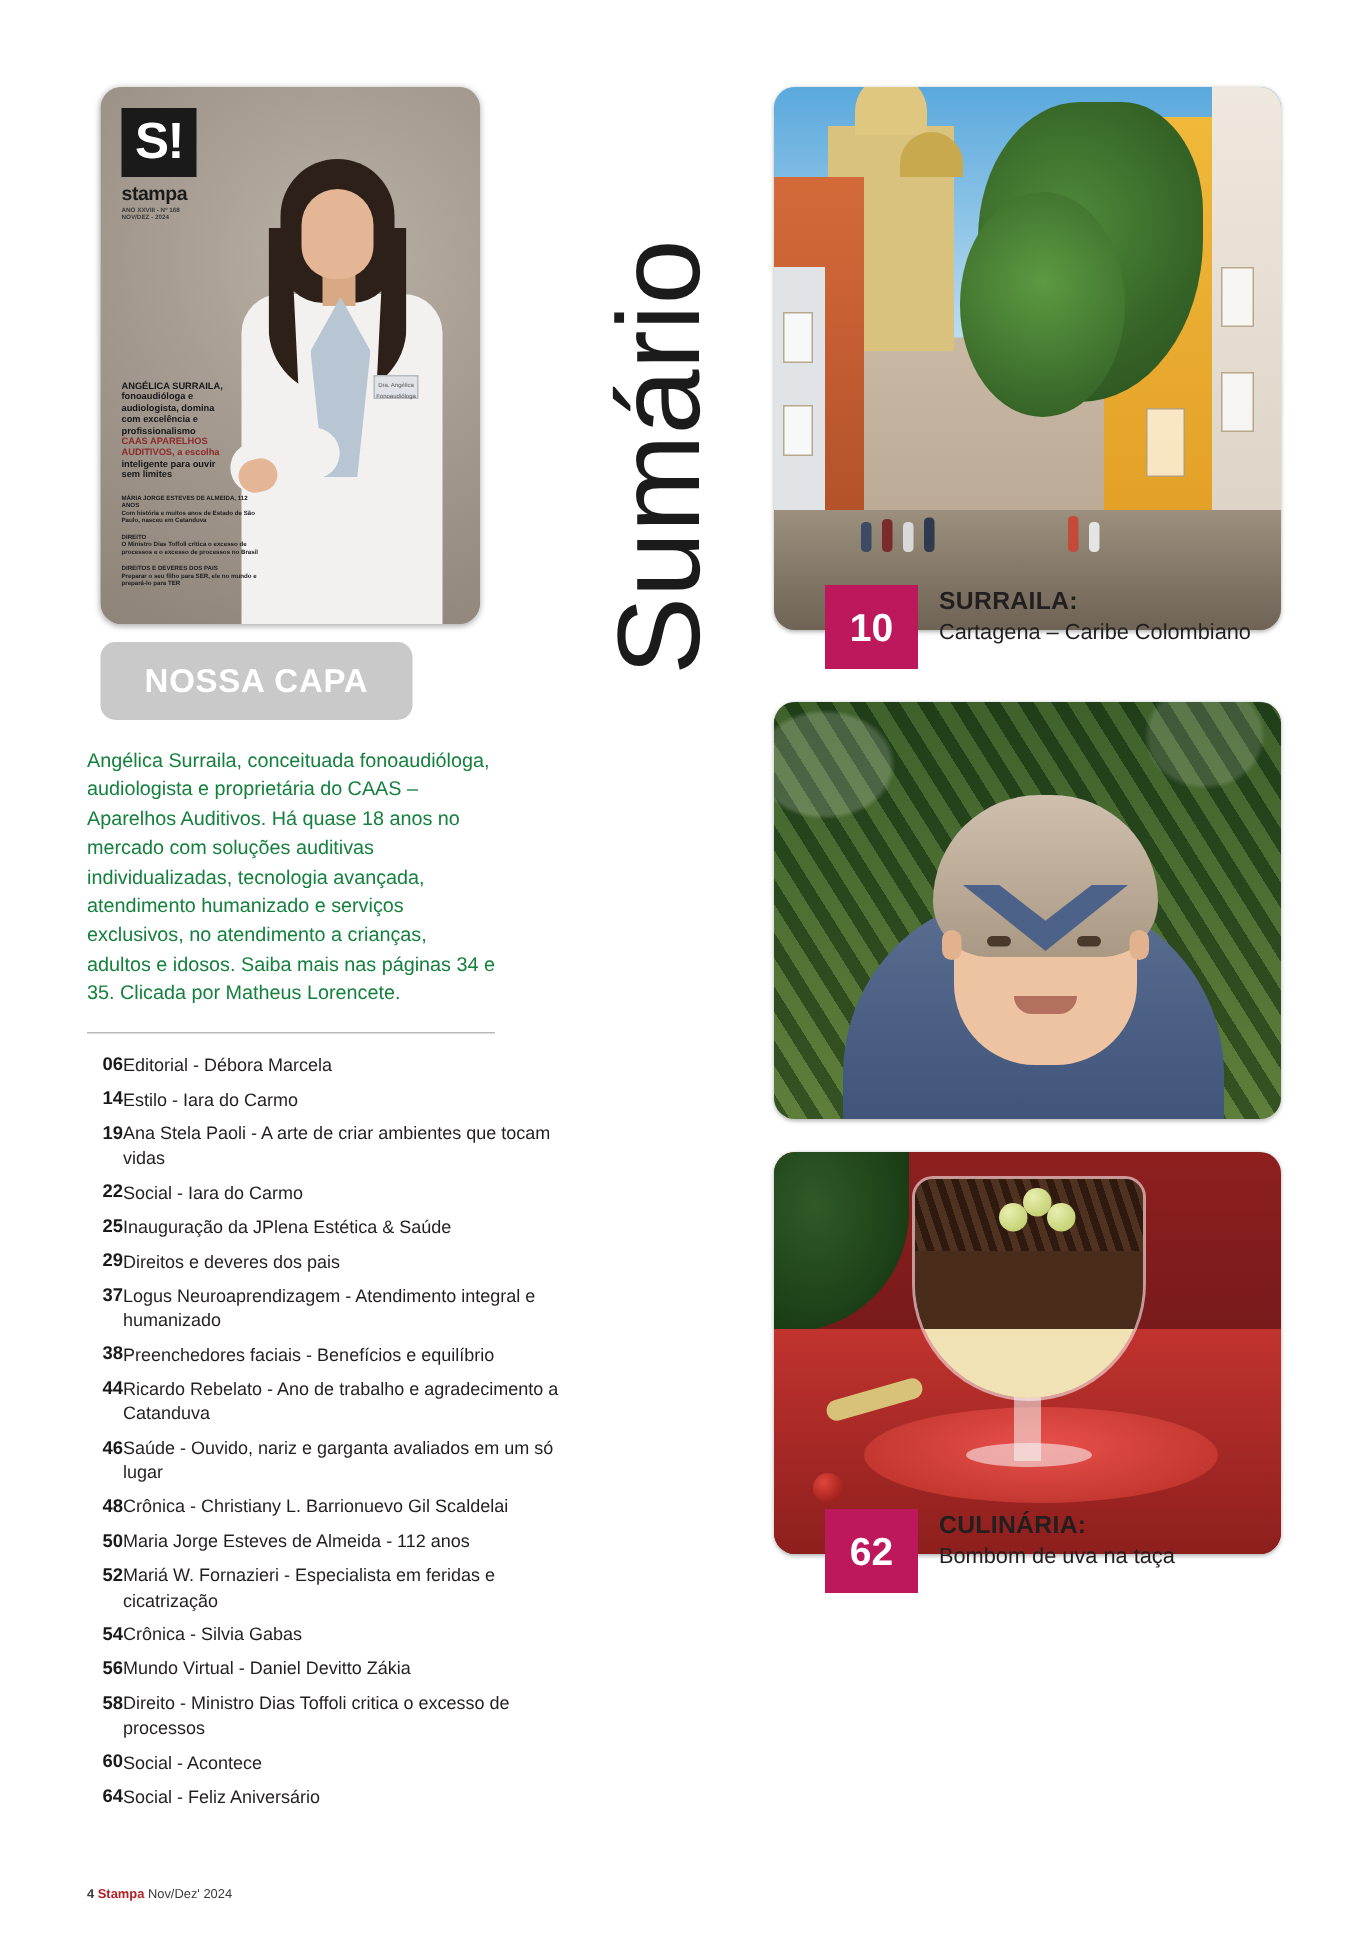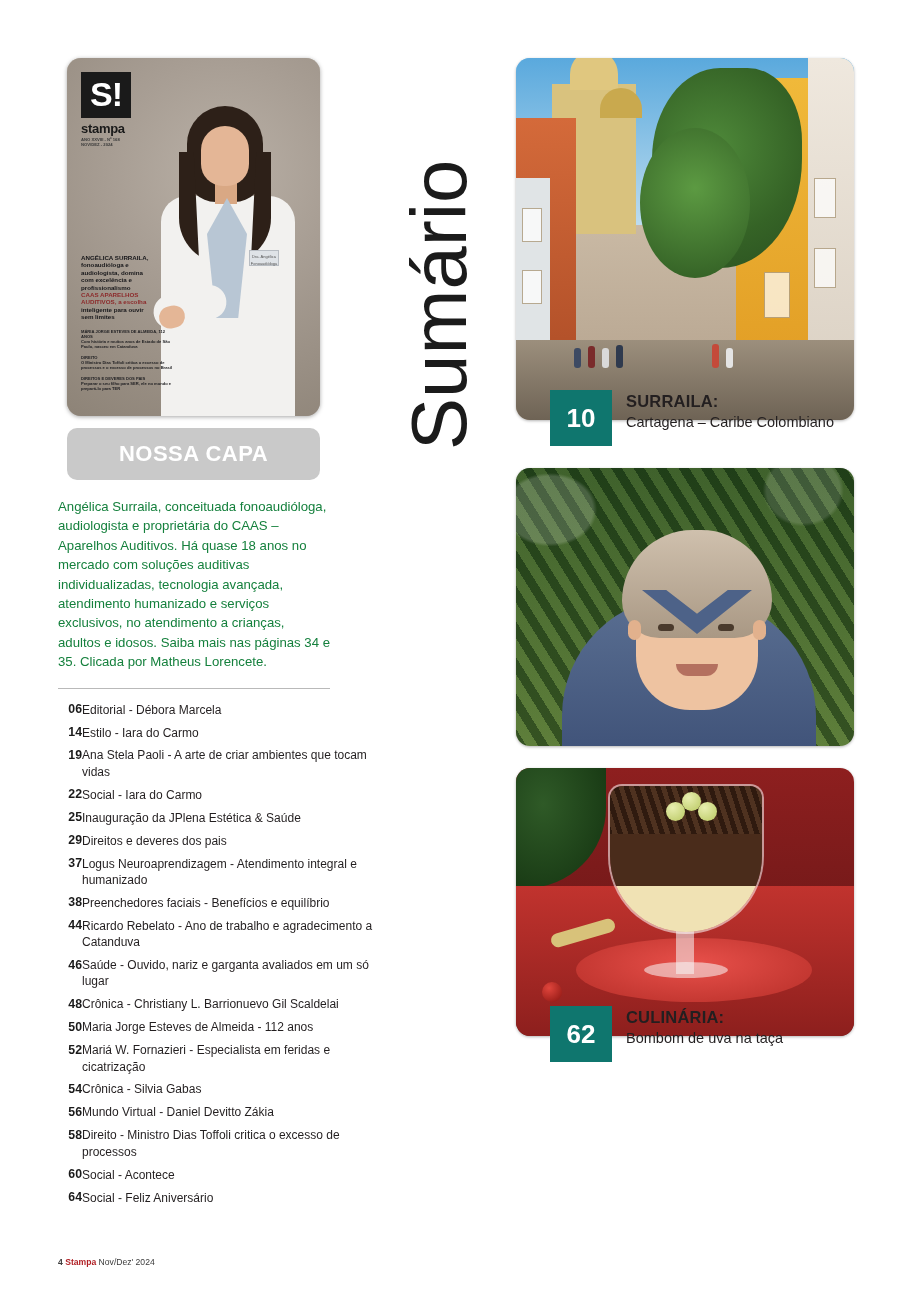--- a/index.html
+++ b/index.html
@@ -168,21 +168,21 @@
     font-size: 4.1px;
     line-height: 5px;
     font-weight: bold;
     color: #1d1d20;
   }
   .ct-sub p { margin: 0 0 6px 0; }
 
   
   .nossa-capa {
     margin-top: 12px;
-    width: 253px;
+    width: 208px;
     margin-left: 9px;
     height: 52px;
     background: #c9c9c9;
     border-radius: 10px;
     color: #ffffff;
     font-size: 22px;
     font-weight: bold;
     letter-spacing: .5px;
     display: flex;
     align-items: center;
@@ -279,21 +279,21 @@
   }
   .feature-caption {
     display: flex;
     align-items: flex-start;
     margin-top: -30px;
     position: relative;
   }
   .cap-num {
     width: 62px;
     height: 56px;
-    background: #0f766e;
+    background: #be185d;
     color: #ffffff;
     font-size: 26px;
     font-weight: bold;
     display: flex;
     align-items: center;
     justify-content: center;
     flex: 0 0 62px;
     margin-left: 34px;
   }
   .cap-text {

